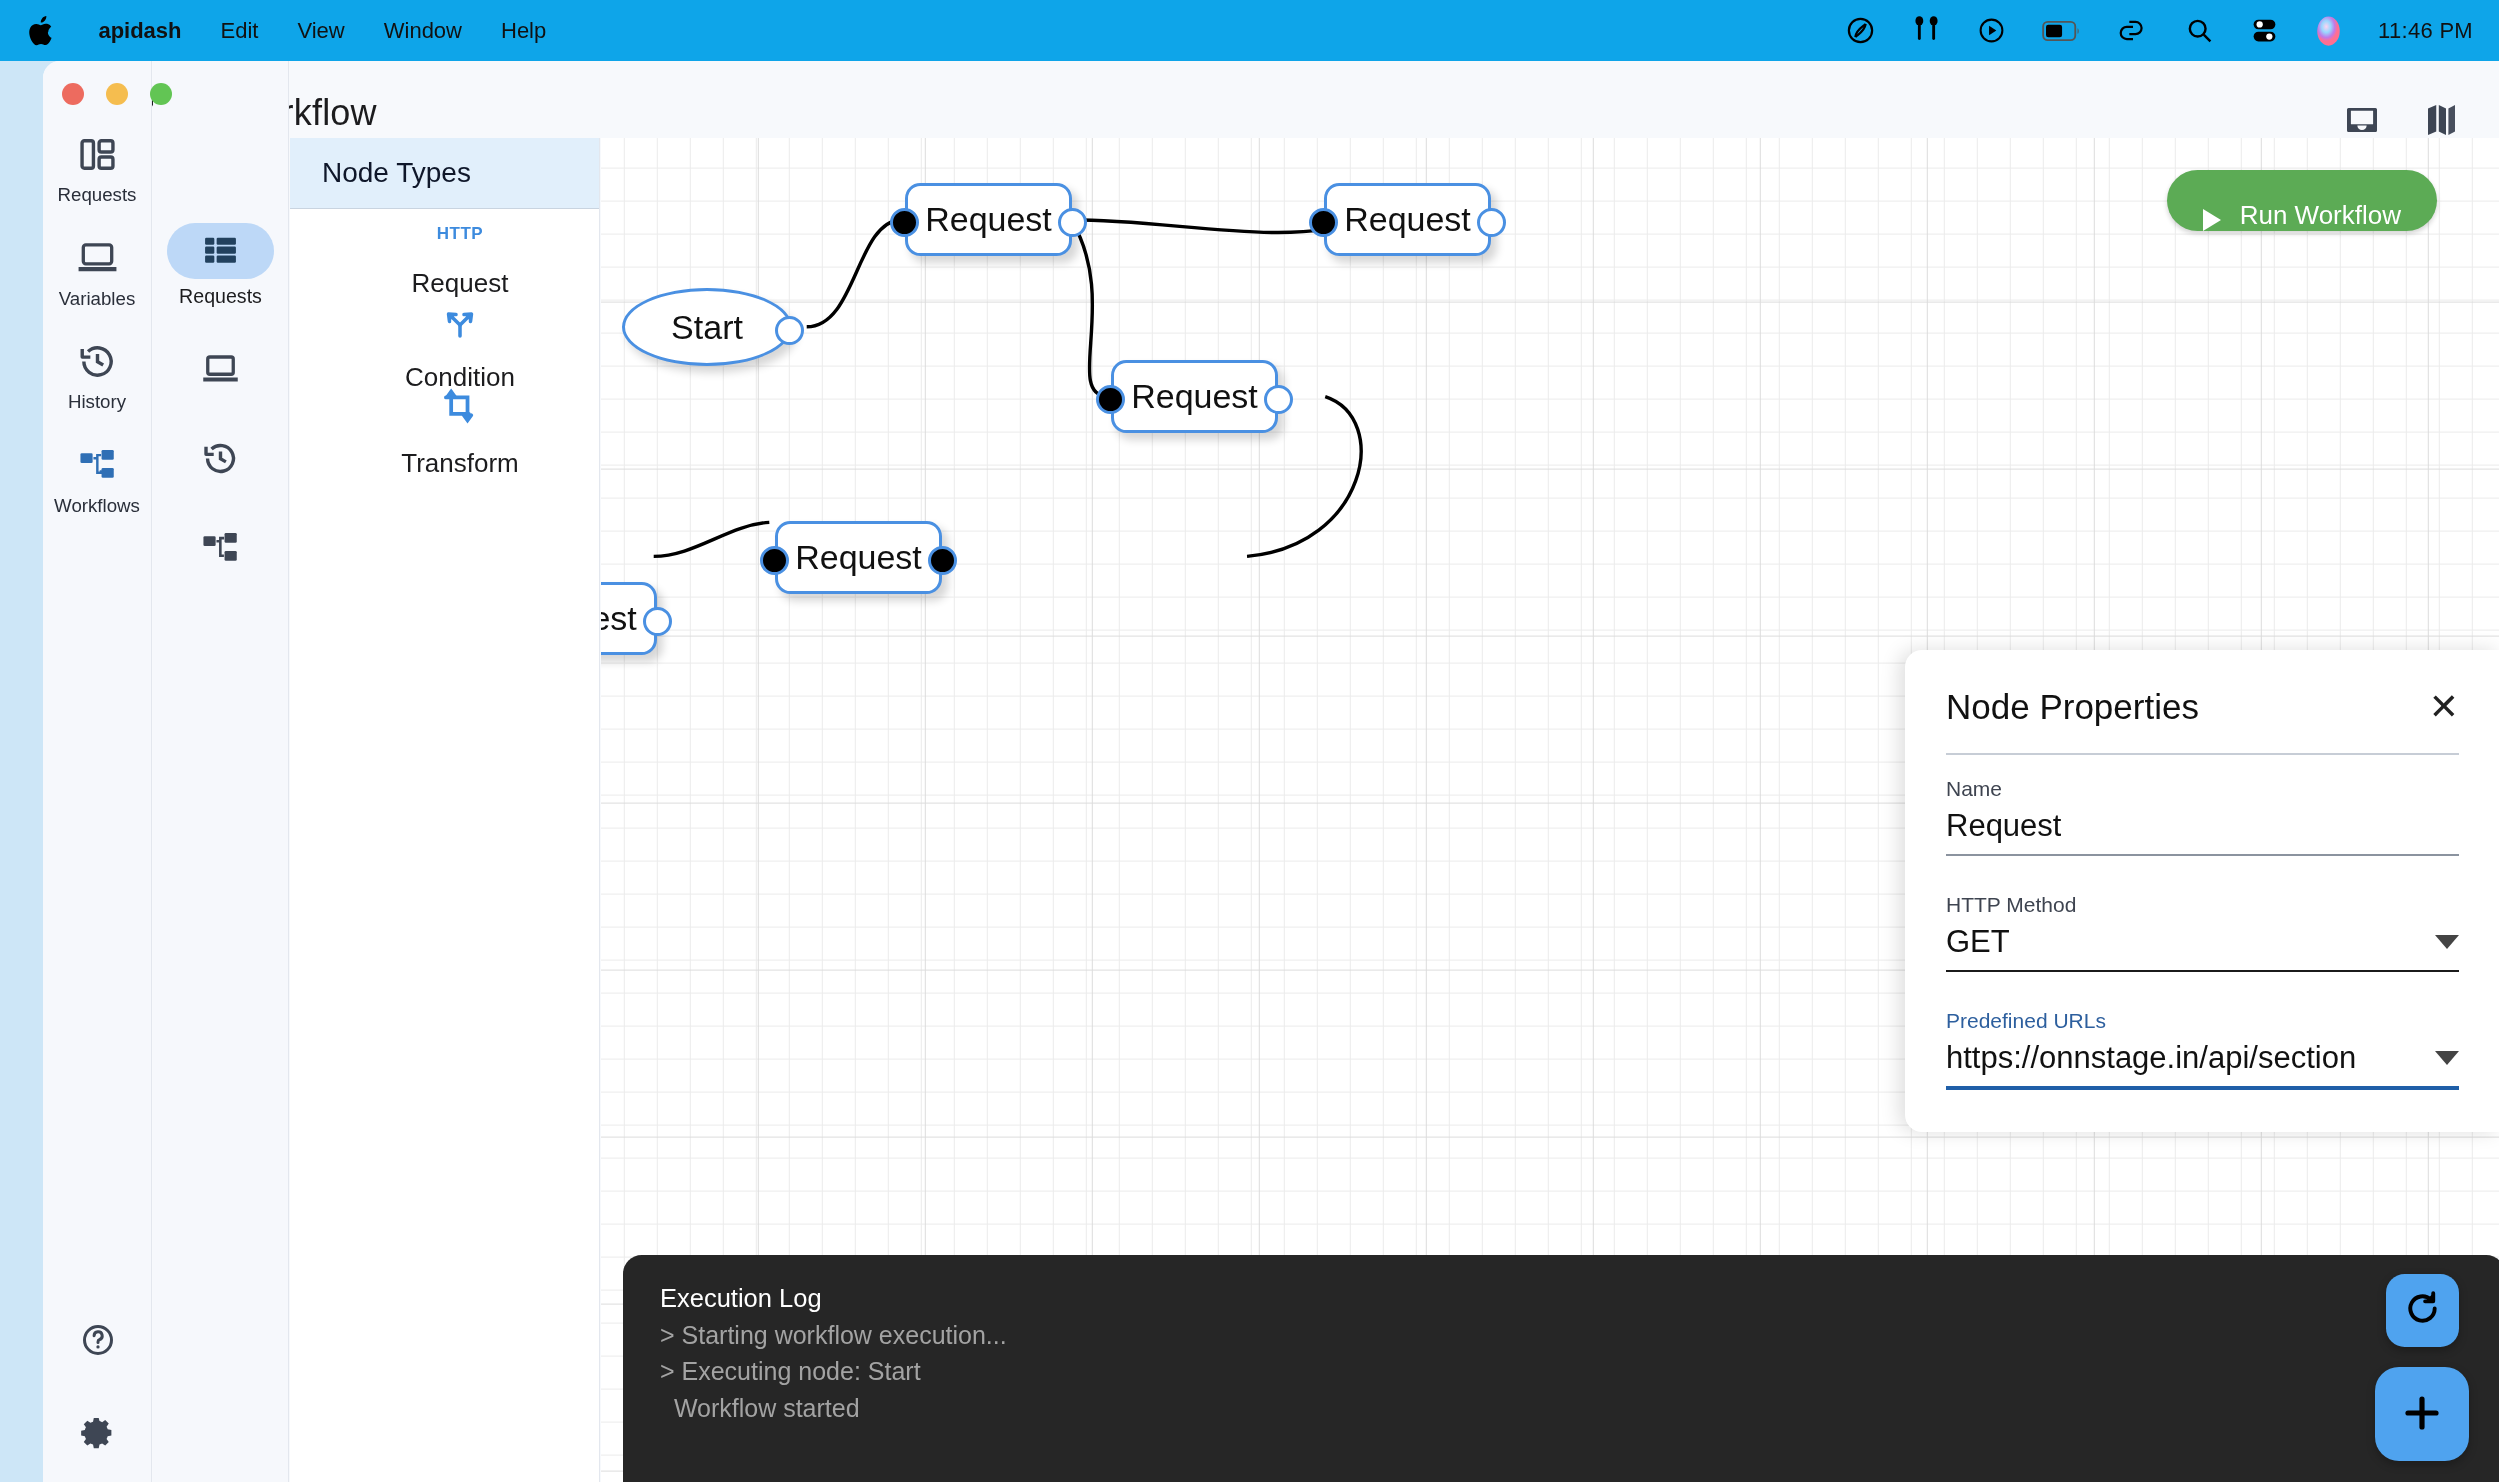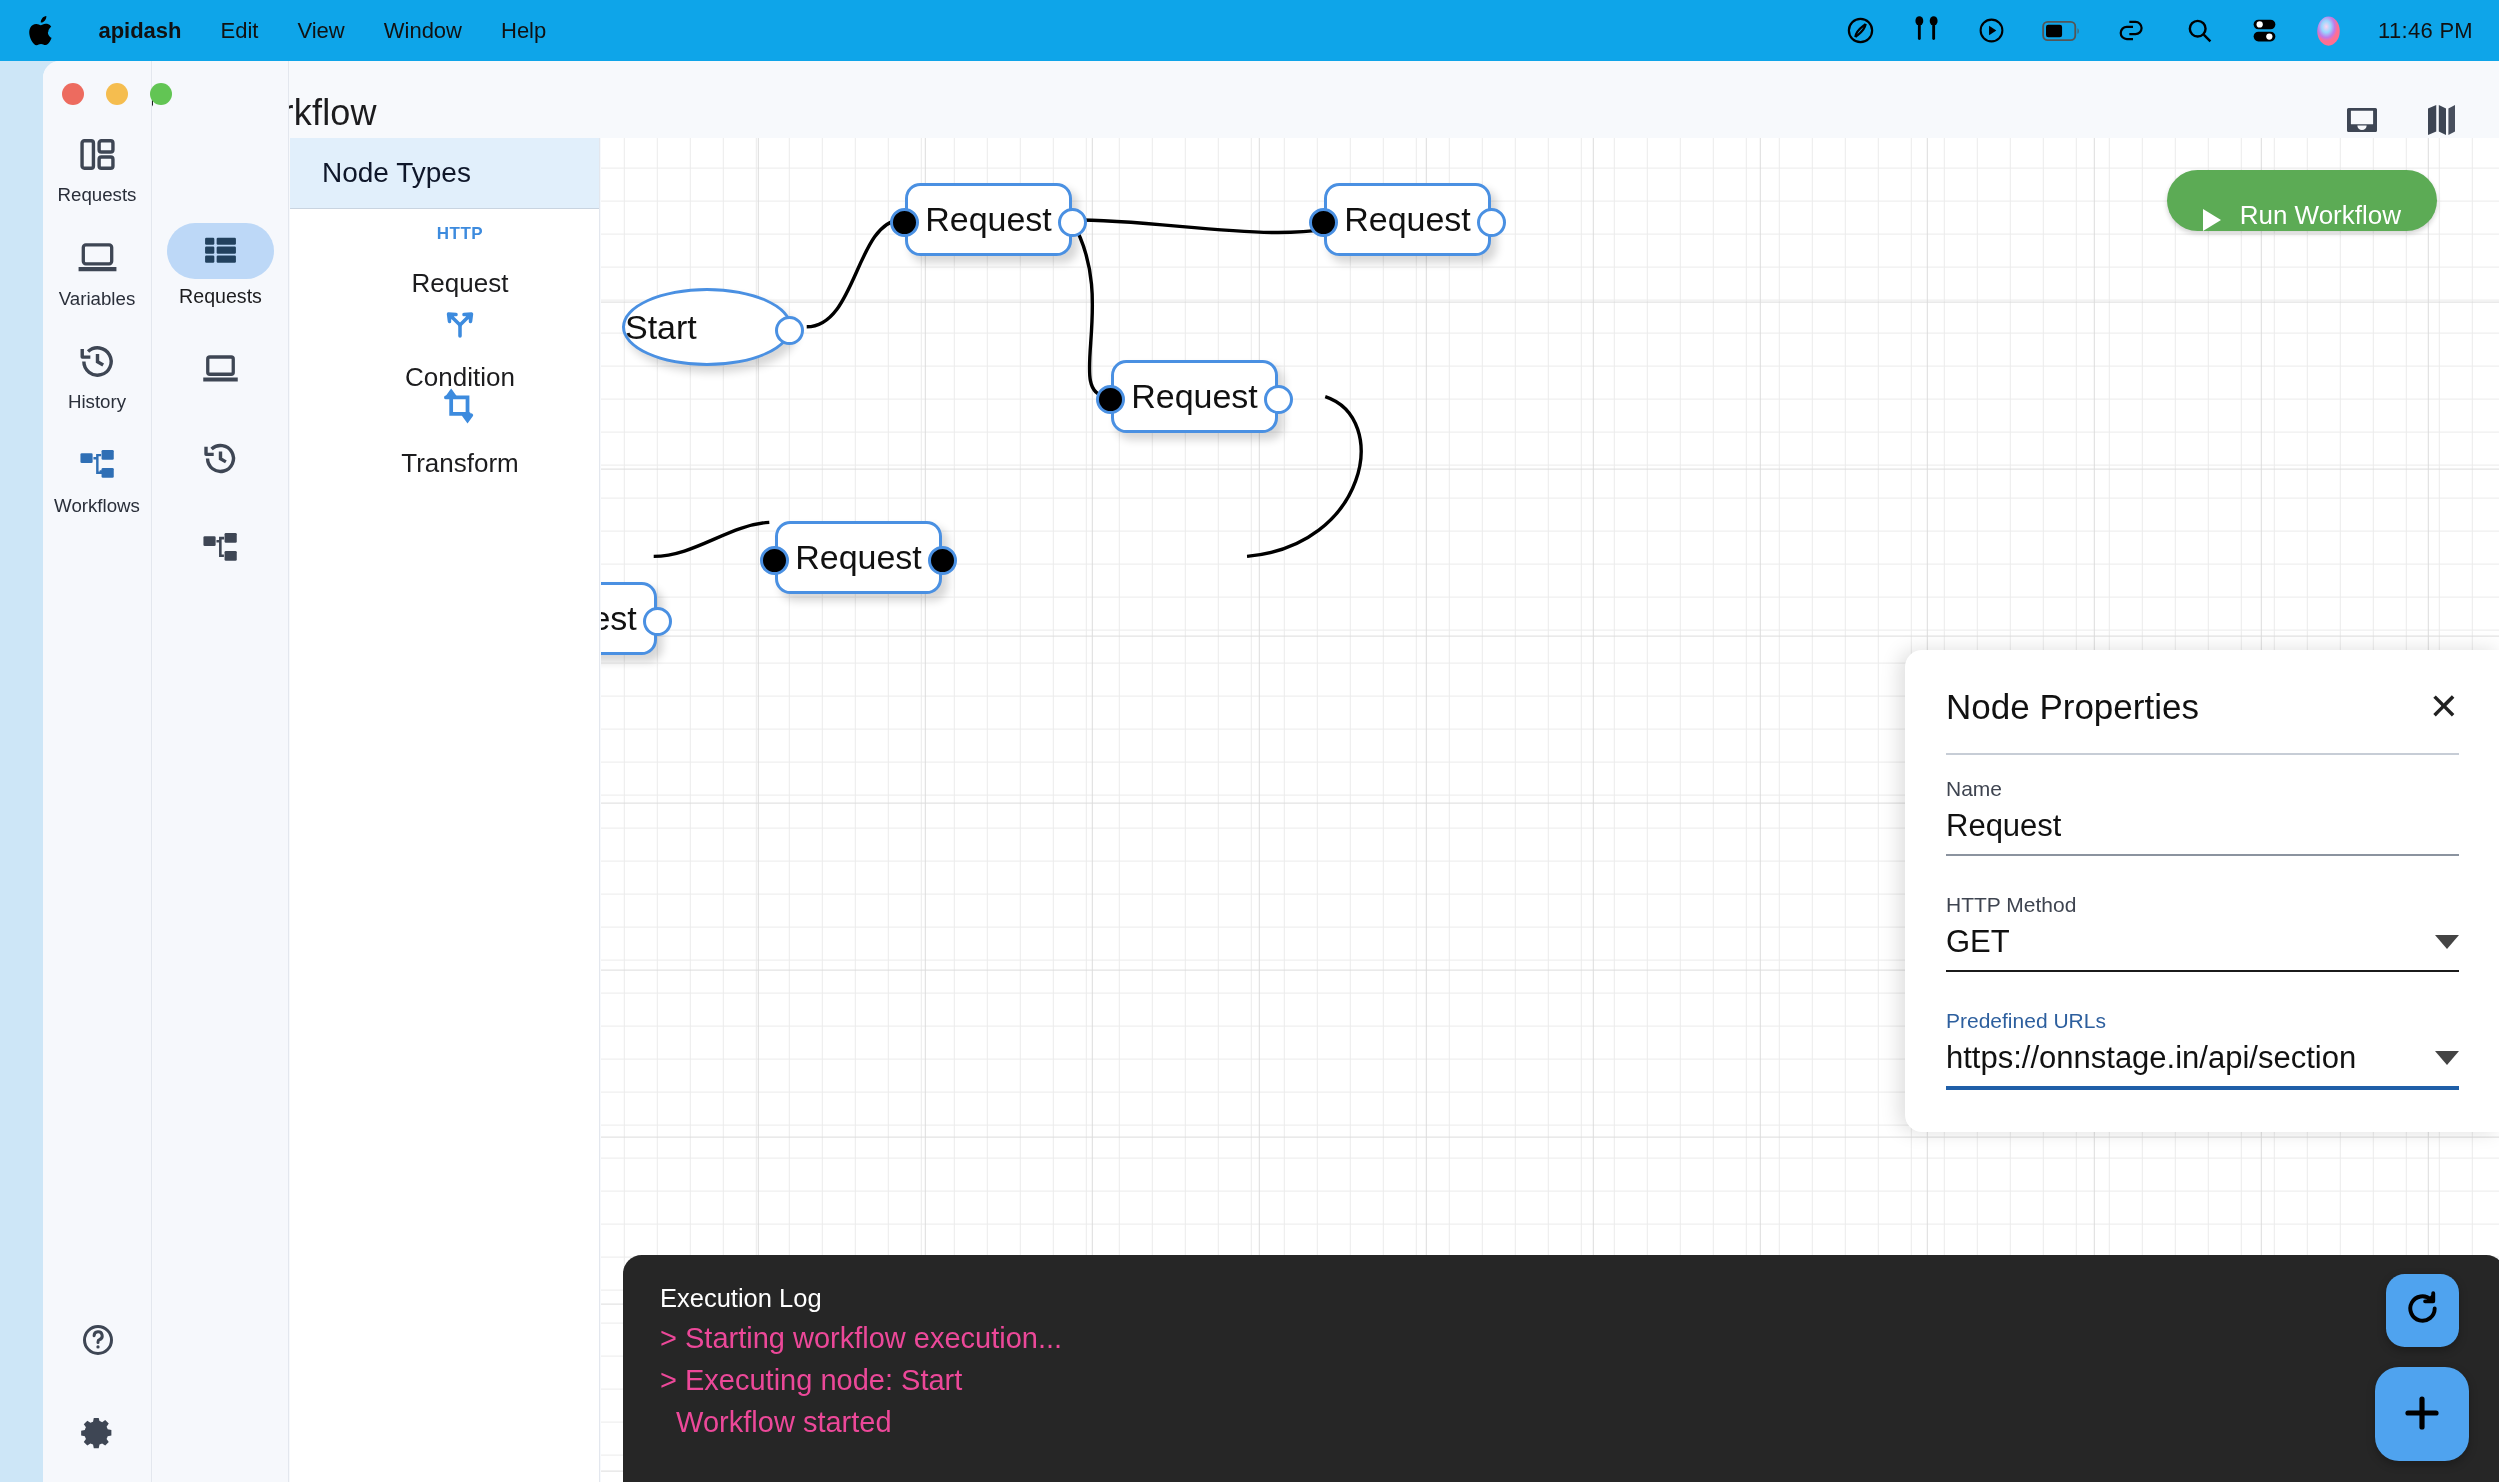--- a/index.html
+++ b/index.html
@@ -125,21 +125,21 @@
     position: absolute; background: #ffffff;
     border: 3.4px solid #4a90e2; border-radius: 15.3px;
     display: flex; align-items: center; justify-content: center;
     box-shadow: 5.1px 6.8px 8.5px rgba(0,0,0,0.16);
     cursor: grab;
   }
   .node-label { font-size: 34px; color: #111; white-space: nowrap; }
   .node-start {
     position: absolute; background: #ffffff;
     border: 3.4px solid #4a90e2; border-radius: 50%;
-    display: flex; align-items: center; justify-content: flex-start;
+    display: flex; align-items: center; justify-content: center;
     box-shadow: 5.1px 6.8px 8.5px rgba(0,0,0,0.16);
     cursor: grab;
   }
   .port {
     position: absolute; width: 29px; height: 29px; border-radius: 50%;
     border: 3.4px solid #4a90e2; background: #fff; z-index: 6; cursor: crosshair;
   }
   .port.filled { background: #000; }
 
   
@@ -156,21 +156,21 @@
     border-top: 11px solid transparent; border-bottom: 11px solid transparent;
   }
 
   
   .exec-log {
     position: absolute; left: 580px; bottom: 0; width: 1882px; height: 228px;
     background: #262626; border-top-left-radius: 18.7px; border-top-right-radius: 18.7px;
     padding: 29px 37px; z-index: 25;
   }
   .exec-title { color: #fff; font-size: 25.5px; margin-bottom: 4px; }
-  .exec-line { color: #ec4899; font-size: 29px; line-height: 1.45; white-space: pre; }
+  .exec-line { color: #a3a3a3; font-size: 25px; line-height: 1.45; white-space: pre; }
 
   
   .props {
     position: absolute; right: 0px; top: 589px; width: 595px; height: 482px;
     background: #fff; border-radius: 17px 0 0 17px;
     box-shadow: -5.1px 0 18.7px rgba(0,0,0,0.13);
     padding: 37px 41px 0 41px; z-index: 30;
   }
   .props-head { display: flex; align-items: center; justify-content: space-between; }
   .props-title { font-size: 35px; color: #111; }

